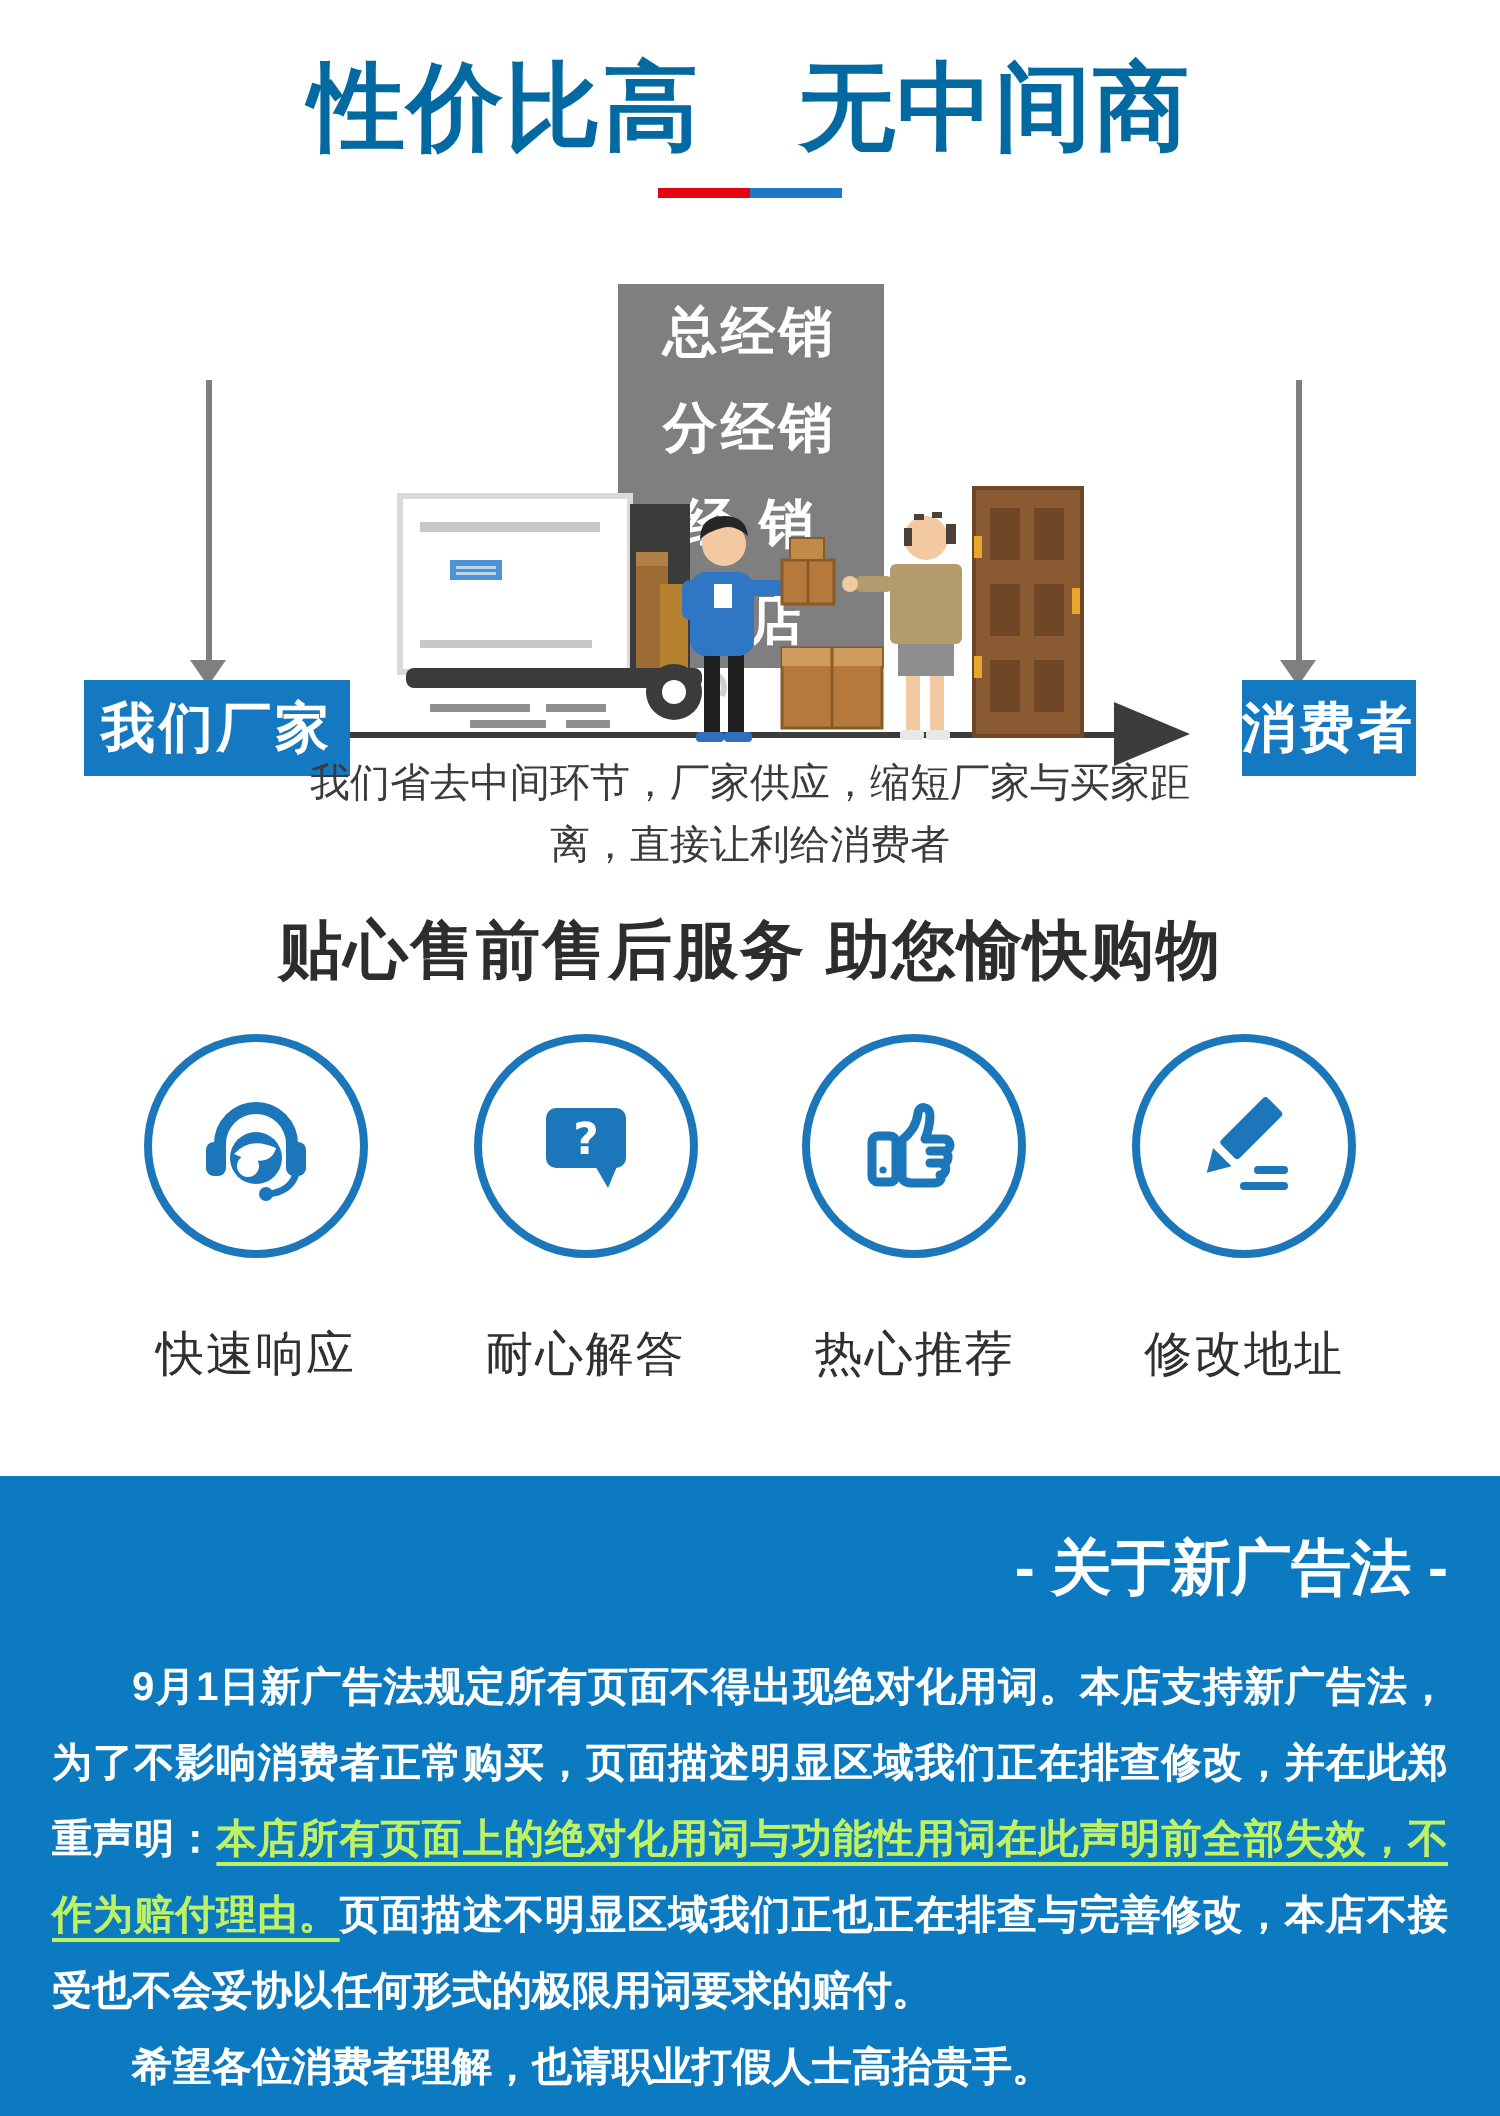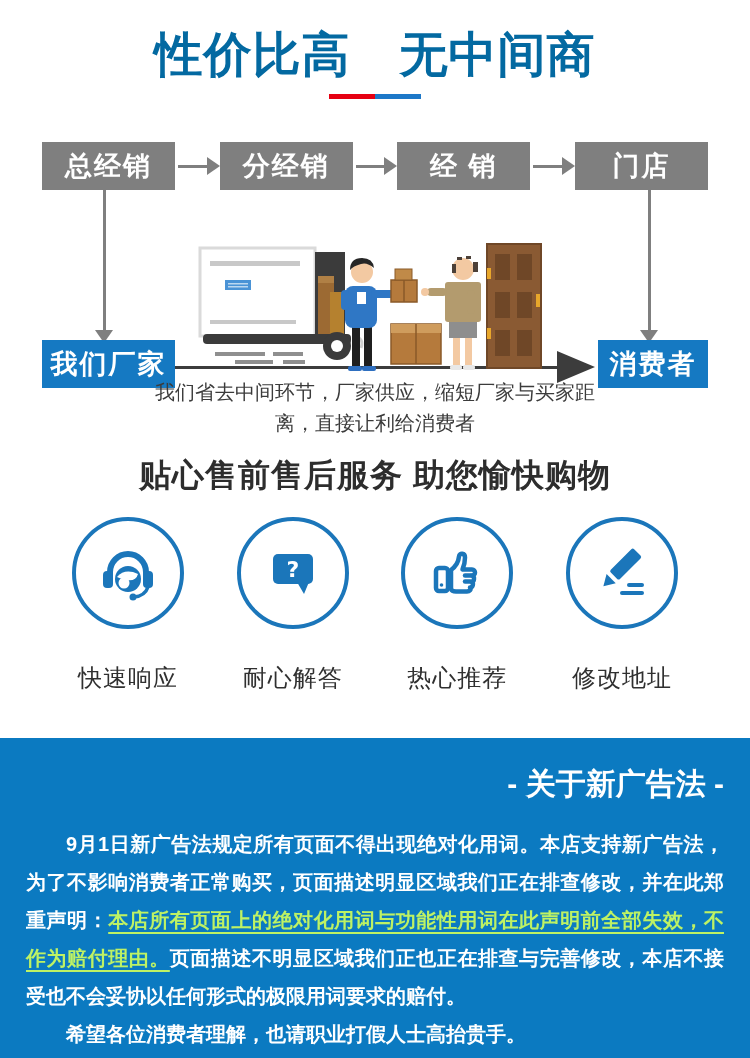--- a/index.html
+++ b/index.html
@@ -11,21 +11,21 @@
   }
   
   .promo-header { padding-top:26px; text-align:center; }
   .page-title { font-size:48px; line-height:58px; font-weight:bold; color:#0369a1; letter-spacing:1px; }
   .title-underline { width:92px; height:5px; margin:10px auto 0; display:flex; }
   .title-underline .seg-red  { flex:1; background:#e60012; }
   .title-underline .seg-blue { flex:1; background:#1d78c8; }
 
   
   .diagram { position:relative; height:330px; margin-top:14px; }
-  .chain-row { position:absolute; top:29px; left:42px; right:42px; display:flex; align-items:center; }
+  .chain-row { position:absolute; top:29px; left:42px; right:42px; display:flex; align-items:center;flex-direction:column; }
   .chain-box {
     flex:none; width:133px; height:48px; background:#7f7f7f; color:#fff;
     font-size:27px; font-weight:bold; letter-spacing:2px;
     display:flex; align-items:center; justify-content:center;
   }
   .chain-arrow { flex:1; height:3px; background:#7f7f7f; position:relative; margin:0 3px; }
   .chain-arrow::after {
     content:""; position:absolute; right:-3px; top:-8px;
     border-left:13px solid #7f7f7f; border-top:9.5px solid transparent; border-bottom:9.5px solid transparent;
   }
@@ -35,21 +35,21 @@
     border-top:13px solid #7f7f7f; border-left:9px solid transparent; border-right:9px solid transparent; }
   .vhead.left { left:95px; } .vhead.right { left:640px; }
   .hline { position:absolute; top:253px; left:175px; width:384px; height:3px; background:#3c3c3c; }
   .hhead { position:absolute; top:238px; left:557px; width:0; height:0;
     border-left:38px solid #3c3c3c; border-top:16px solid transparent; border-bottom:16px solid transparent; }
   .blue-row { position:absolute; top:227px; left:42px; right:42px; display:flex; justify-content:space-between; }
   .blue-box {
     height:48px; background:#1579c2; color:#fff; font-size:27px; font-weight:bold; letter-spacing:2px;
     display:flex; align-items:center; justify-content:center;
   }
-  .blue-box.factory { width:133px; } .blue-box.consumer { width:110px; }
+  .blue-box.factory { width:133px; } .blue-box.consumer { width:87px; }
   .illustration { position:absolute; top:119px; left:195px; }
   .diagram-caption { position:absolute; top:264px; left:0; right:0; text-align:center; }
   .diagram-caption span {
     display:inline-block; max-width:448px; font-size:20px; line-height:31px; color:#3b3b3b; text-align:center;
   }
 
   
   .services { text-align:center; }
   .services-title { margin-top:10px; font-size:32px; line-height:44px; font-weight:600; color:#2d2d2d; letter-spacing:1px; }
   .service-row { display:flex; justify-content:space-between; padding:0 66px; margin-top:20px; }

